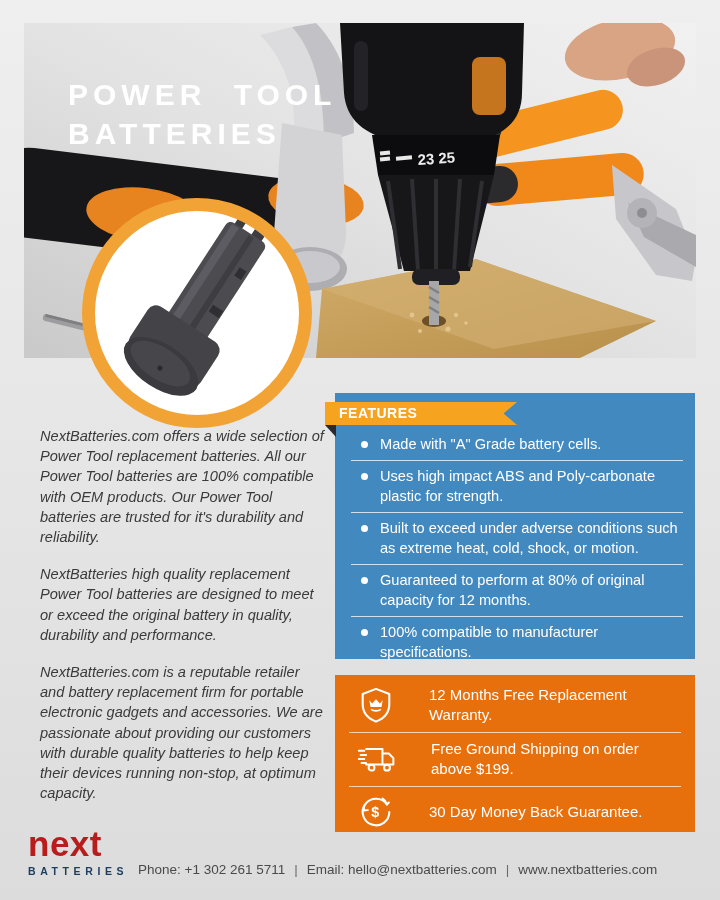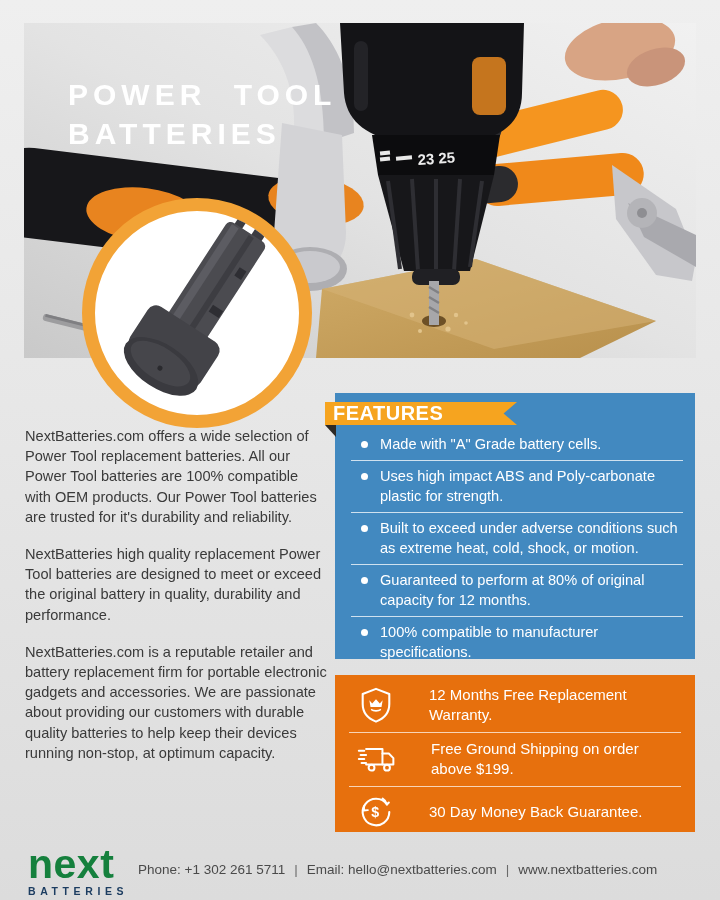--- a/index.html
+++ b/index.html
@@ -25,33 +25,33 @@
   .battery-circle{
     position:absolute;left:82px;top:198px;width:204px;height:204px;
     background:#ffffff;border:13px solid #f2a336;border-radius:50%;
     overflow:hidden;
   }
   
   .intro{
     position:absolute;left:24px;top:426px;width:303px;
     color:#3a3a3a;font-size:14.6px;line-height:20.2px;
   }
-  .intro p{margin:0 0 17px 1px;}
+  .intro p{margin:0 0 17px 16px;font-style:italic;}
   
   .features-box{
     position:absolute;left:335px;top:393px;width:360px;height:266px;
     background:#4289c0;box-sizing:border-box;
     padding:36px 12px 0 16px;
   }
   .ribbon{
     position:absolute;left:325px;top:402px;width:192px;height:23px;
     background:#f6a41f;
     clip-path:polygon(0 0,100% 0,93% 50%,100% 100%,0 100%);
-    color:#ffffff;font-weight:bold;font-size:20px;letter-spacing:0.5px;
-    line-height:23px;padding-left:8px;box-sizing:border-box;
+    color:#ffffff;font-weight:bold;font-size:14px;letter-spacing:0.5px;
+    line-height:23px;padding-left:14px;box-sizing:border-box;
   }
   .ribbon-fold{
     position:absolute;left:325px;top:425px;width:11px;height:12px;
     background:#2e2a26;
     clip-path:polygon(0 0,100% 0,100% 100%);
   }
   .feat-item{
     display:flex;align-items:flex-start;
     padding:5px 0 6px 0;
     border-bottom:1px solid rgba(255,255,255,0.75);
@@ -74,23 +74,22 @@
     padding:6px 2px 7px 8px;
     border-bottom:1px solid rgba(255,255,255,0.7);
     color:#ffffff;font-size:15px;line-height:20px;
     flex:1;
   }
   .ben-row:last-child{border-bottom:none;}
   .ben-icon{flex:0 0 38px;display:flex;align-items:center;justify-content:center;}
   
   .logo{position:absolute;left:28px;top:826px;width:110px;}
   .logo-main{
-    color:#15803d;font-size:41px;font-weight:bold;line-height:36px;
+    color:#b91c1c;font-size:35px;font-weight:bold;line-height:36px;
     letter-spacing:0.5px;
-    margin-top:20px;
   }
   .logo-sub{
     color:#1d3d61;font-size:10.5px;font-weight:bold;letter-spacing:4.6px;
     margin-top:3px;
   }
   .contact{
     position:absolute;left:138px;top:862px;
     color:#4a4a4a;font-size:13.5px;
   }
   .contact .sep{color:#6a6a6a;padding:0 9px;}

